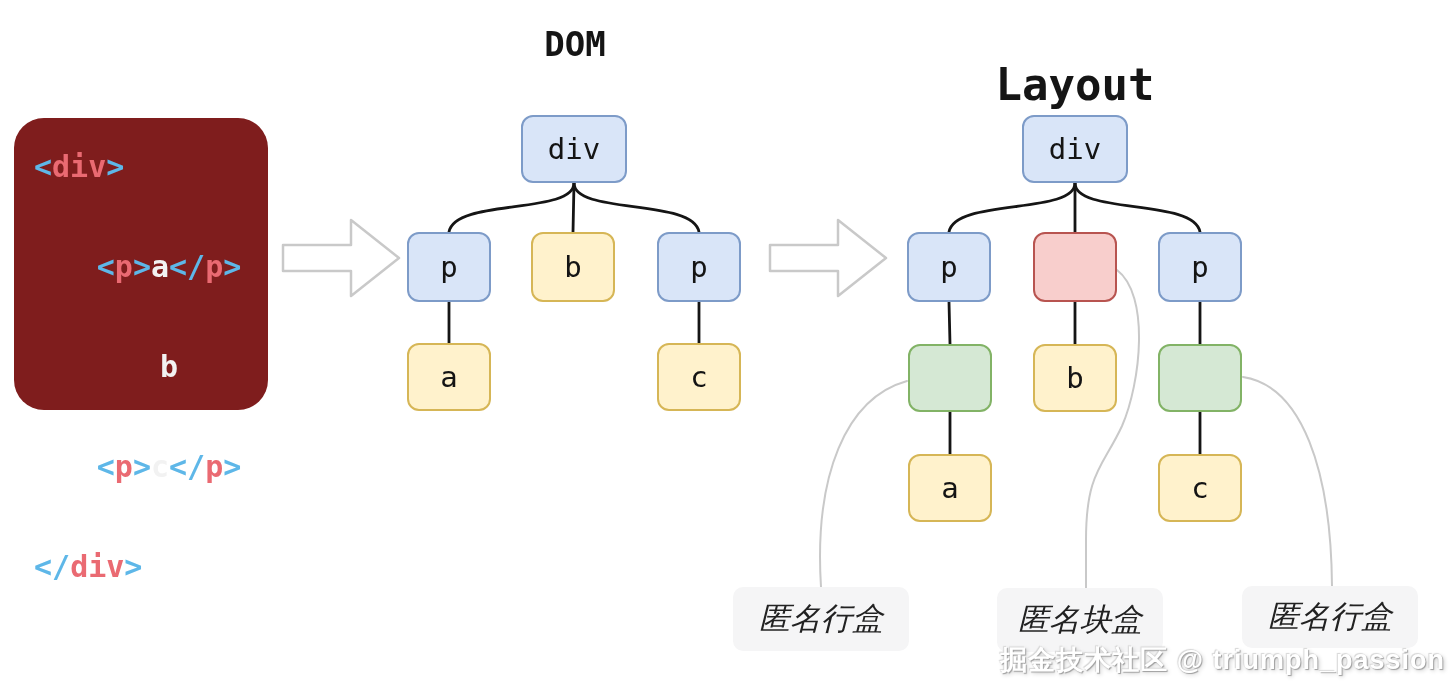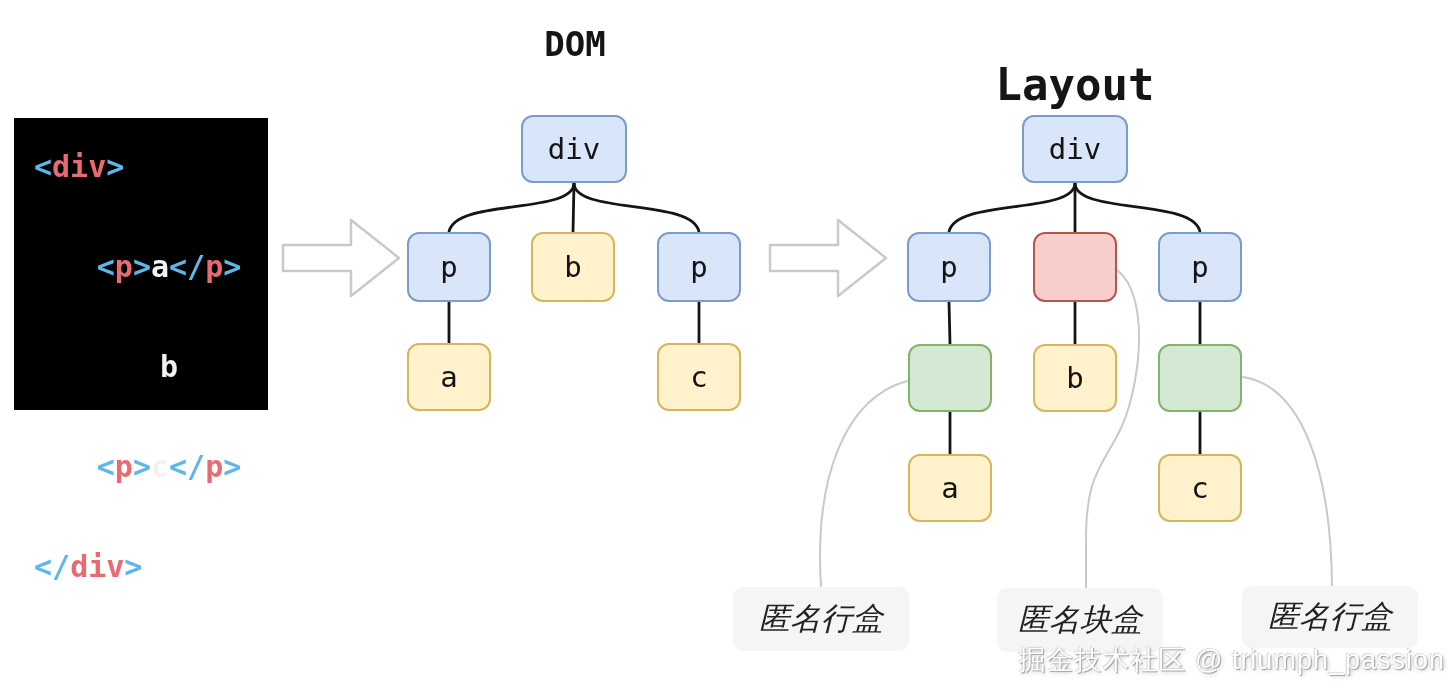--- a/index.html
+++ b/index.html
@@ -27,21 +27,21 @@
         display:flex;align-items:center;justify-content:center;
         font:29px "DejaVu Sans Mono", monospace;color:#141414;}
 
   
   .anno-label{position:absolute;background:#f5f5f6;border-radius:10px;
               display:flex;align-items:center;justify-content:center;
               font-family:"Liberation Sans", sans-serif;font-size:31px;color:#222222;font-style:italic;}
 
   
   .watermark{position:absolute;right:8px;top:642px;z-index:5;
-             font-family:"Liberation Sans", sans-serif;font-size:27px;font-weight:400;
+             font-family:"Liberation Sans", sans-serif;font-size:27px;font-weight:700;
              color:#ffffff;letter-spacing:1px;
              text-shadow:1px 1px 1px #9e9e9e,-1px -1px 1px #d6d6d6,2px 2px 4px rgba(0,0,0,0.18);}
 </style>
 </head>
 <body>
 
 <div class="canvas">
 
   <svg class="overlay">
 
@@ -61,21 +61,21 @@
     <path class="edge" d="M 1200,412 L 1200,454"></path>
 
     <path class="anno-line" d="M 907,381 C 846,398 814,475 821,587"></path>
     <path class="anno-line" d="M 1117,270 C 1150,295 1141,382 1122,426 C 1103,467 1086,472 1086,540 L 1086,588"></path>
     <path class="anno-line" d="M 1243,377 C 1302,386 1331,470 1332,586"></path>
 
     <path class="hollow-arrow" d="M 283,245 L 351,245 L 351,220 L 399,258 L 351,296 L 351,271 L 283,271 Z"></path>
     <path class="hollow-arrow" d="M 770,245 L 838,245 L 838,220 L 886,258 L 838,296 L 838,271 L 770,271 Z"></path>
   </svg>
 
-  <div class="code-block" style="background: #000000;">
+  <div class="code-block" style="background: #7f1d1d; border-radius: 30px;">
     <div class="code-line"><span style="color: rgb(94, 183, 232);">&lt;</span><span style="color: rgb(234, 106, 114);">div</span><span style="color: rgb(94, 183, 232);">&gt;</span>
     </div>
     <div class="code-line indent"><span style="color: rgb(94, 183, 232);">&lt;</span><span style="color: rgb(234, 106, 114);">p</span><span style="color: rgb(94, 183, 232);">&gt;</span><span style="color: rgb(242, 242, 242);">a</span><span style="color: rgb(94, 183, 232);">&lt;/</span><span style="color: rgb(234, 106, 114);">p</span><span style="color: rgb(94, 183, 232);">&gt;</span>
     </div>
     <div class="code-line indent"><span style="color: rgb(242, 242, 242);">b</span>
     </div>
     <div class="code-line indent"><span style="color: rgb(94, 183, 232);">&lt;</span><span style="color: rgb(234, 106, 114);">p</span><span style="color: rgb(94, 183, 232);">&gt;</span><span style="color: rgb(242, 242, 242);">c</span><span style="color: rgb(94, 183, 232);">&lt;/</span><span style="color: rgb(234, 106, 114);">p</span><span style="color: rgb(94, 183, 232);">&gt;</span>
     </div>
     <div class="code-line"><span style="color: rgb(94, 183, 232);">&lt;/</span><span style="color: rgb(234, 106, 114);">div</span><span style="color: rgb(94, 183, 232);">&gt;</span>
     </div>

